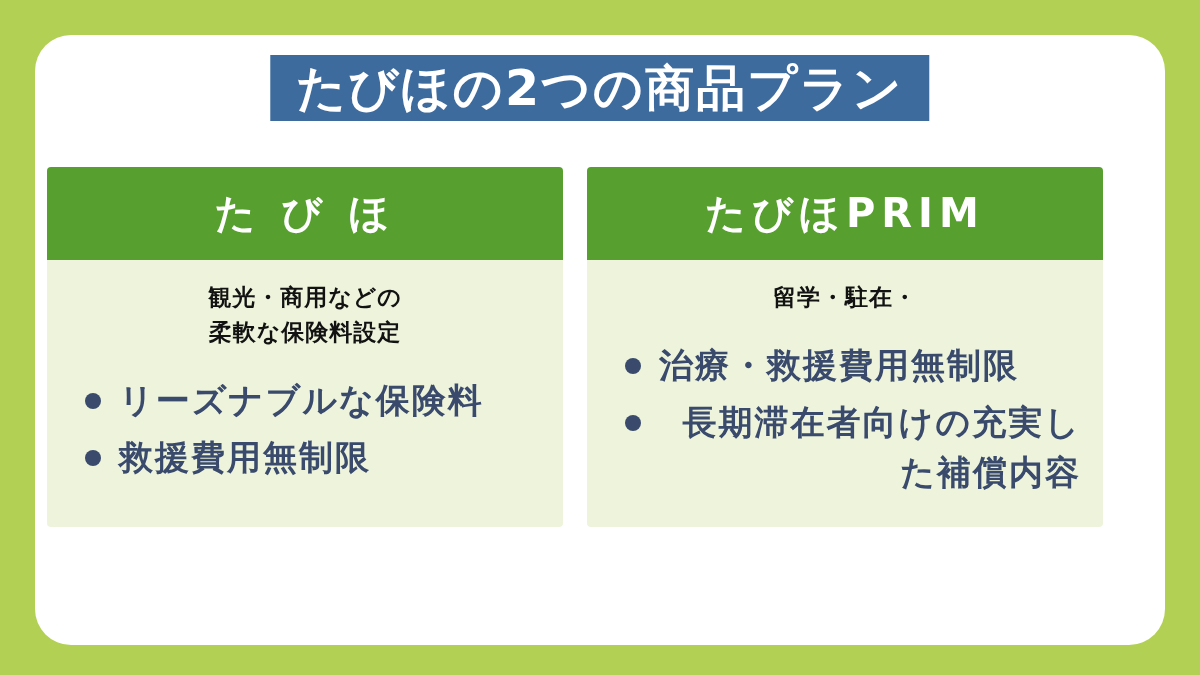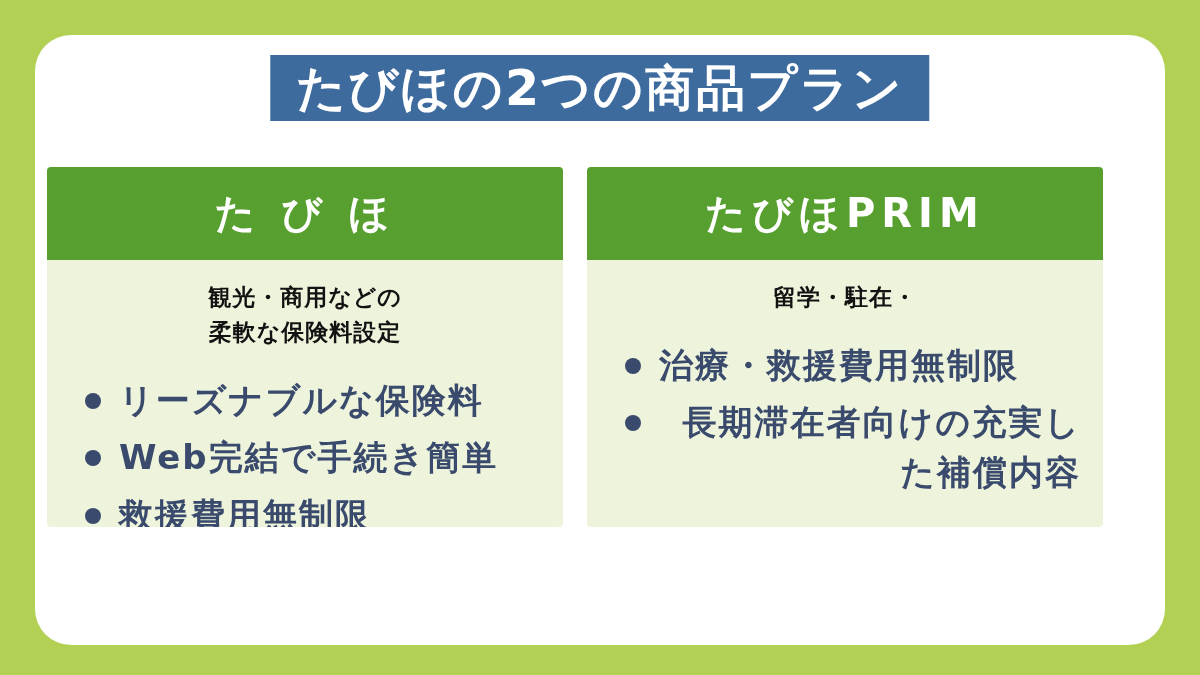--- a/index.html
+++ b/index.html
@@ -116,24 +116,20 @@
         <div>観光・商用などの</div>
         <div>柔軟な保険料設定</div>
       </div>
       <ul class="features">
         <li class="feature">
           <span class="dot"></span>
           <span>リーズナブルな保険料</span>
         </li>
         <li class="feature">
           <span class="dot"></span>
-          <span>Web完結で手続き簡単</span>
-        </li>
-        <li class="feature">
-          <span class="dot"></span>
           <span>救援費用無制限</span>
         </li>
       </ul>
     </div>
   </div>
 
   <div class="card">
     <div class="card-header">たびほPRIM</div>
     <div class="card-body">
       <div class="audience">

